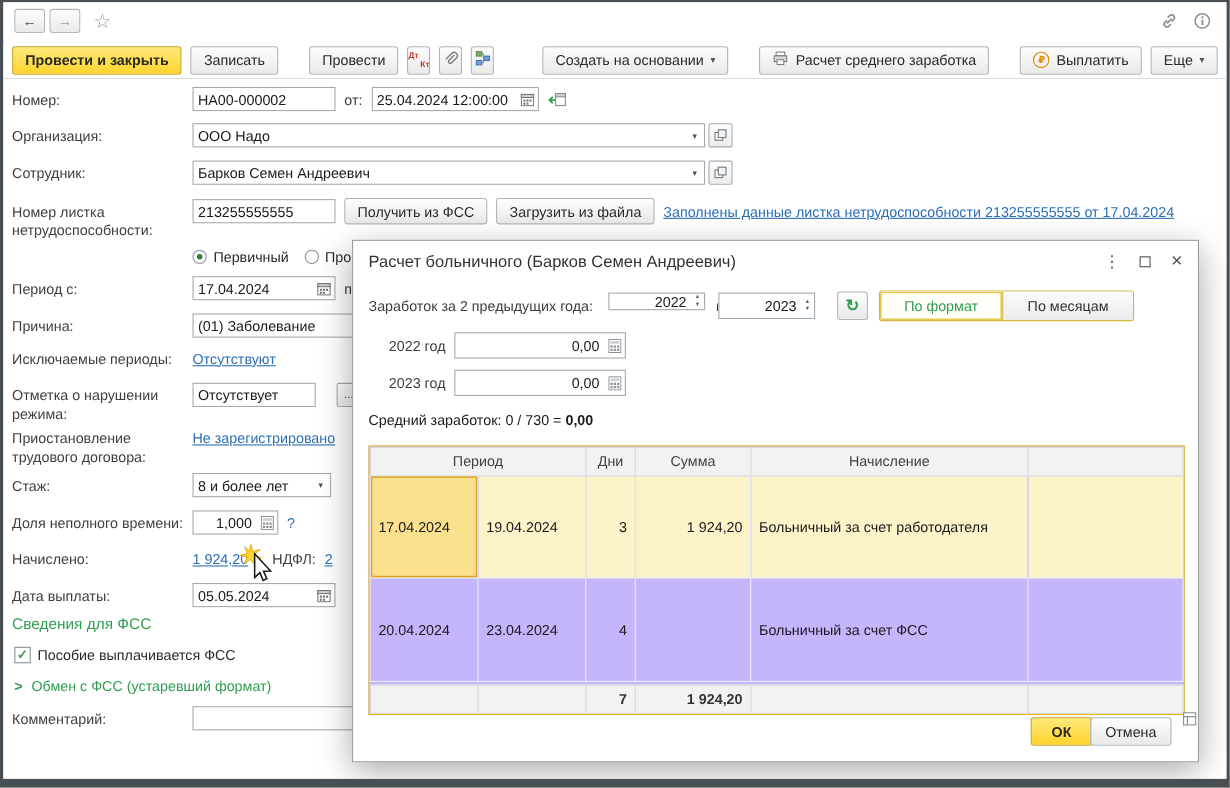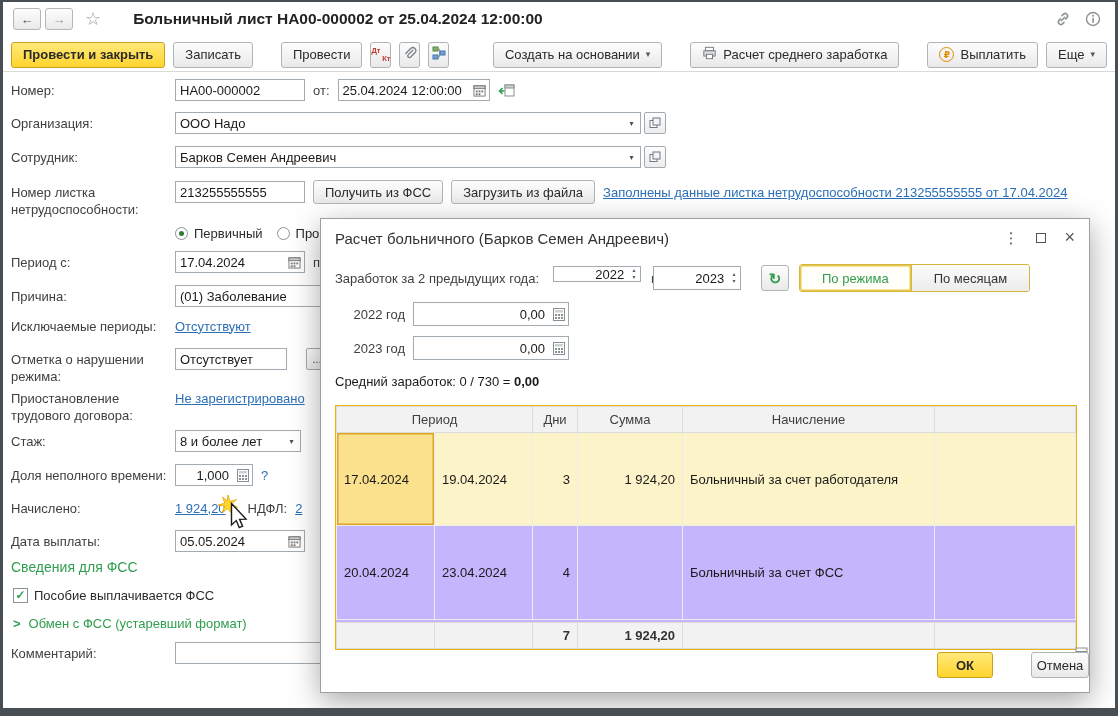--- a/index.html
+++ b/index.html
@@ -91,32 +91,31 @@
   .grid th{background:#f2f2f3;border:1px solid #dcdcdc;font-weight:normal;color:#3f3f3f;height:26px;text-align:center;padding:0 6px;}
   .grid tbody td{border:1px solid #ececec;height:30px;padding:0 7px;color:#1a1a1a;overflow:hidden;white-space:nowrap;}
   .grid tbody.fillbody td{border:none;height:auto;}
   .grid tfoot td{background:#f2f2f3;border:1px solid #dcdcdc;height:26px;padding:0 7px;}
   .num{text-align:right;}
   .tbold{font-weight:bold;}
   tr.sel td{background:#fcf3c9;}
   td.cur{background:#fbe18e !important;box-shadow:inset 0 0 0 1.5px #dfa420;}
   .gridcfg{position:absolute;right:1px;top:428px;cursor:pointer;}
   .okbtn{position:absolute;right:96px;bottom:14px;width:56px;}
-  .cancelbtn{position:absolute;right:0;bottom:14px;width:58px;}
+  .cancelbtn{position:absolute;right:24px;bottom:14px;width:74px;}
 </style>
 </head>
 <body>
 
 <div class="screen">
 
   <div class="titlebar">
     <button class="navbtn"><span>←</span></button>
     <button class="navbtn fwd"><span>→</span></button>
     <span class="star">☆</span>
-    <div class="wtitle">Больничный лист НА00-000002 от 25.04.2024 12:00:00</div>
     <div class="tb-right">
       <span class="tbi">
         <svg width="16" height="16" viewBox="0 0 16 16" fill="none" stroke="#8d9296" stroke-width="1.6" stroke-linecap="round">
             <path d="M6.3 9.7 L9.7 6.3"></path>
             <path d="M7 4.6 L8.6 3 a2.5 2.5 0 0 1 3.5 3.5 L10.6 8.1"></path>
             <path d="M9 11.4 L7.4 13 a2.5 2.5 0 0 1 -3.5 -3.5 L5.4 7.9"></path>
           </svg>
       </span>
       <span class="tbi">
         <svg width="16" height="16" viewBox="0 0 16 16">
@@ -450,21 +449,21 @@
       <span class="spin">
           <span>▴</span>
           <span>▾</span>
         </span>
     </span>
     <button class="refrbtn" style="left:440px;top:46px">
       <span class="refr">↻</span>
     </button>
 
     <div class="toggle" style="left:478px;top:45px">
-      <button class="tgl active">По режима</button>
+      <button class="tgl active">По формат</button>
       <button class="tgl">По месяцам</button>
     </div>
 
     <label class="dlbl r" style="left:14px;top:88px;width:70px">2022 год</label>
     <span class="field abs r" style="left:92px;top:83px;width:156px;height:24px">
       <input value="0,00" style="">
       <span class="inbtn">
         <svg width="12" height="13" viewBox="0 0 12 13">
             <rect x="0.5" y="0.5" width="11" height="12" fill="#fff" stroke="#8a8f94"></rect>
             <rect x="2" y="2" width="8" height="2.5" fill="#ccd1d6"></rect>

